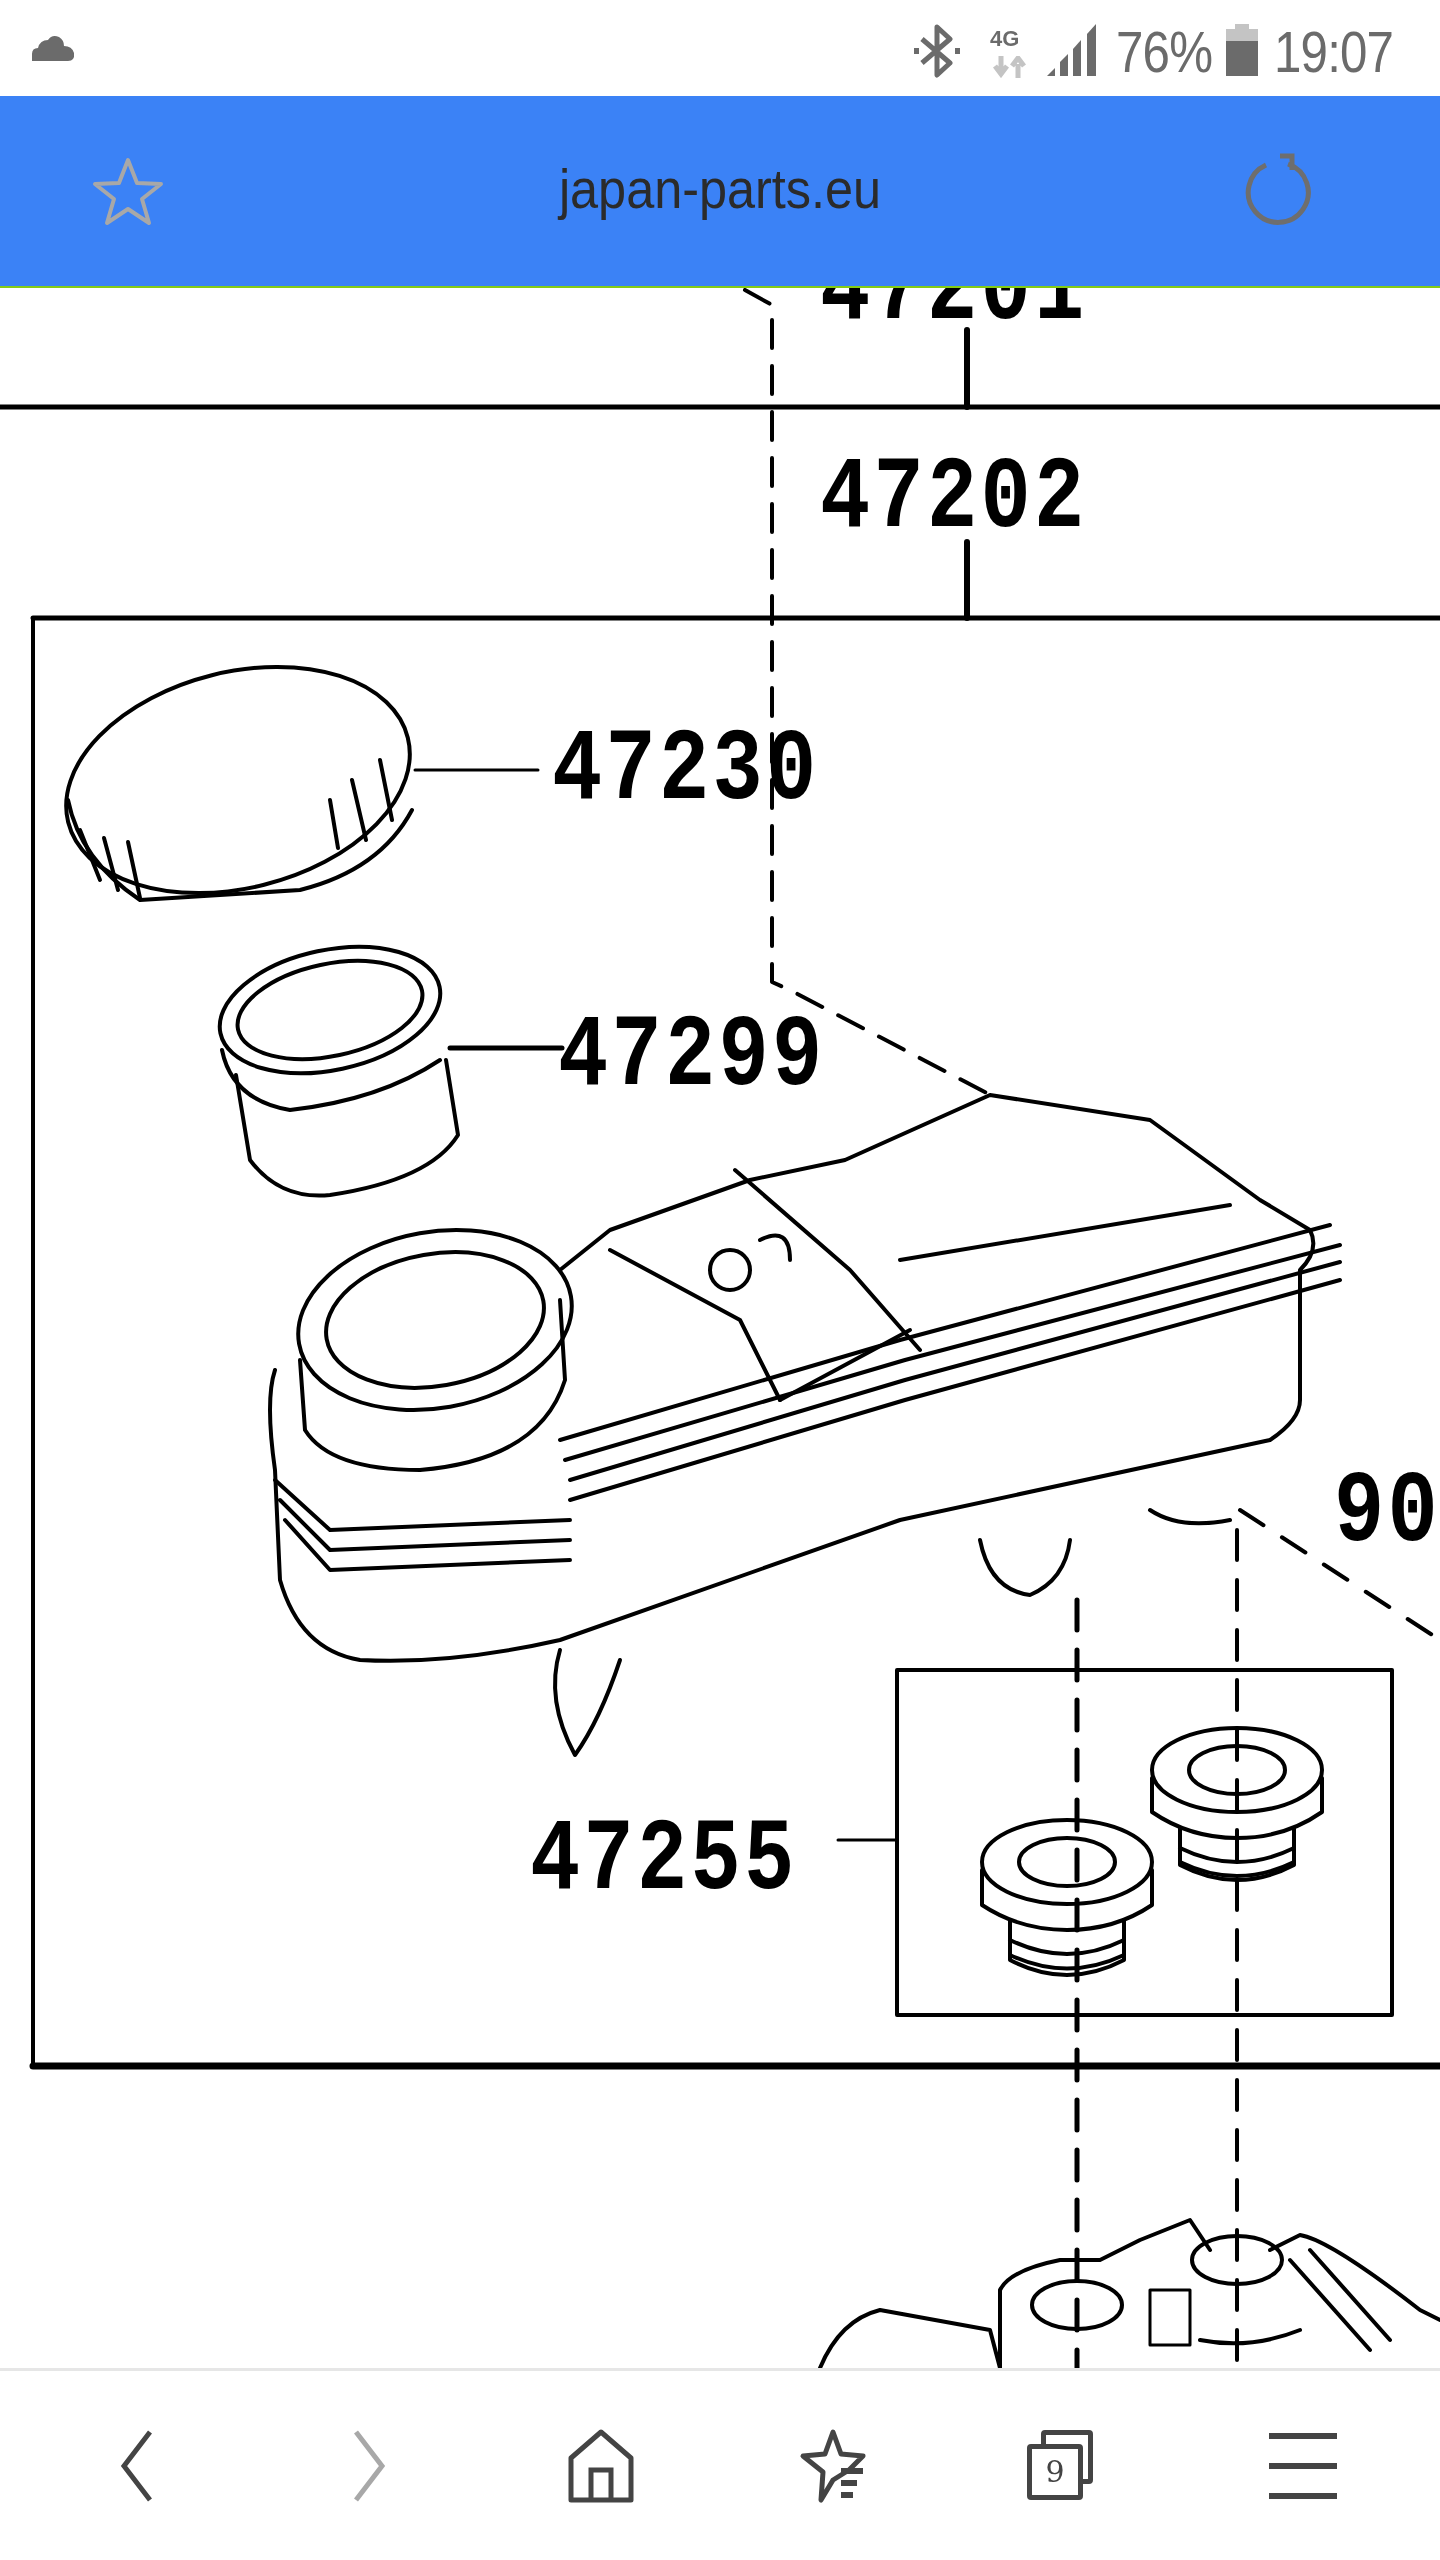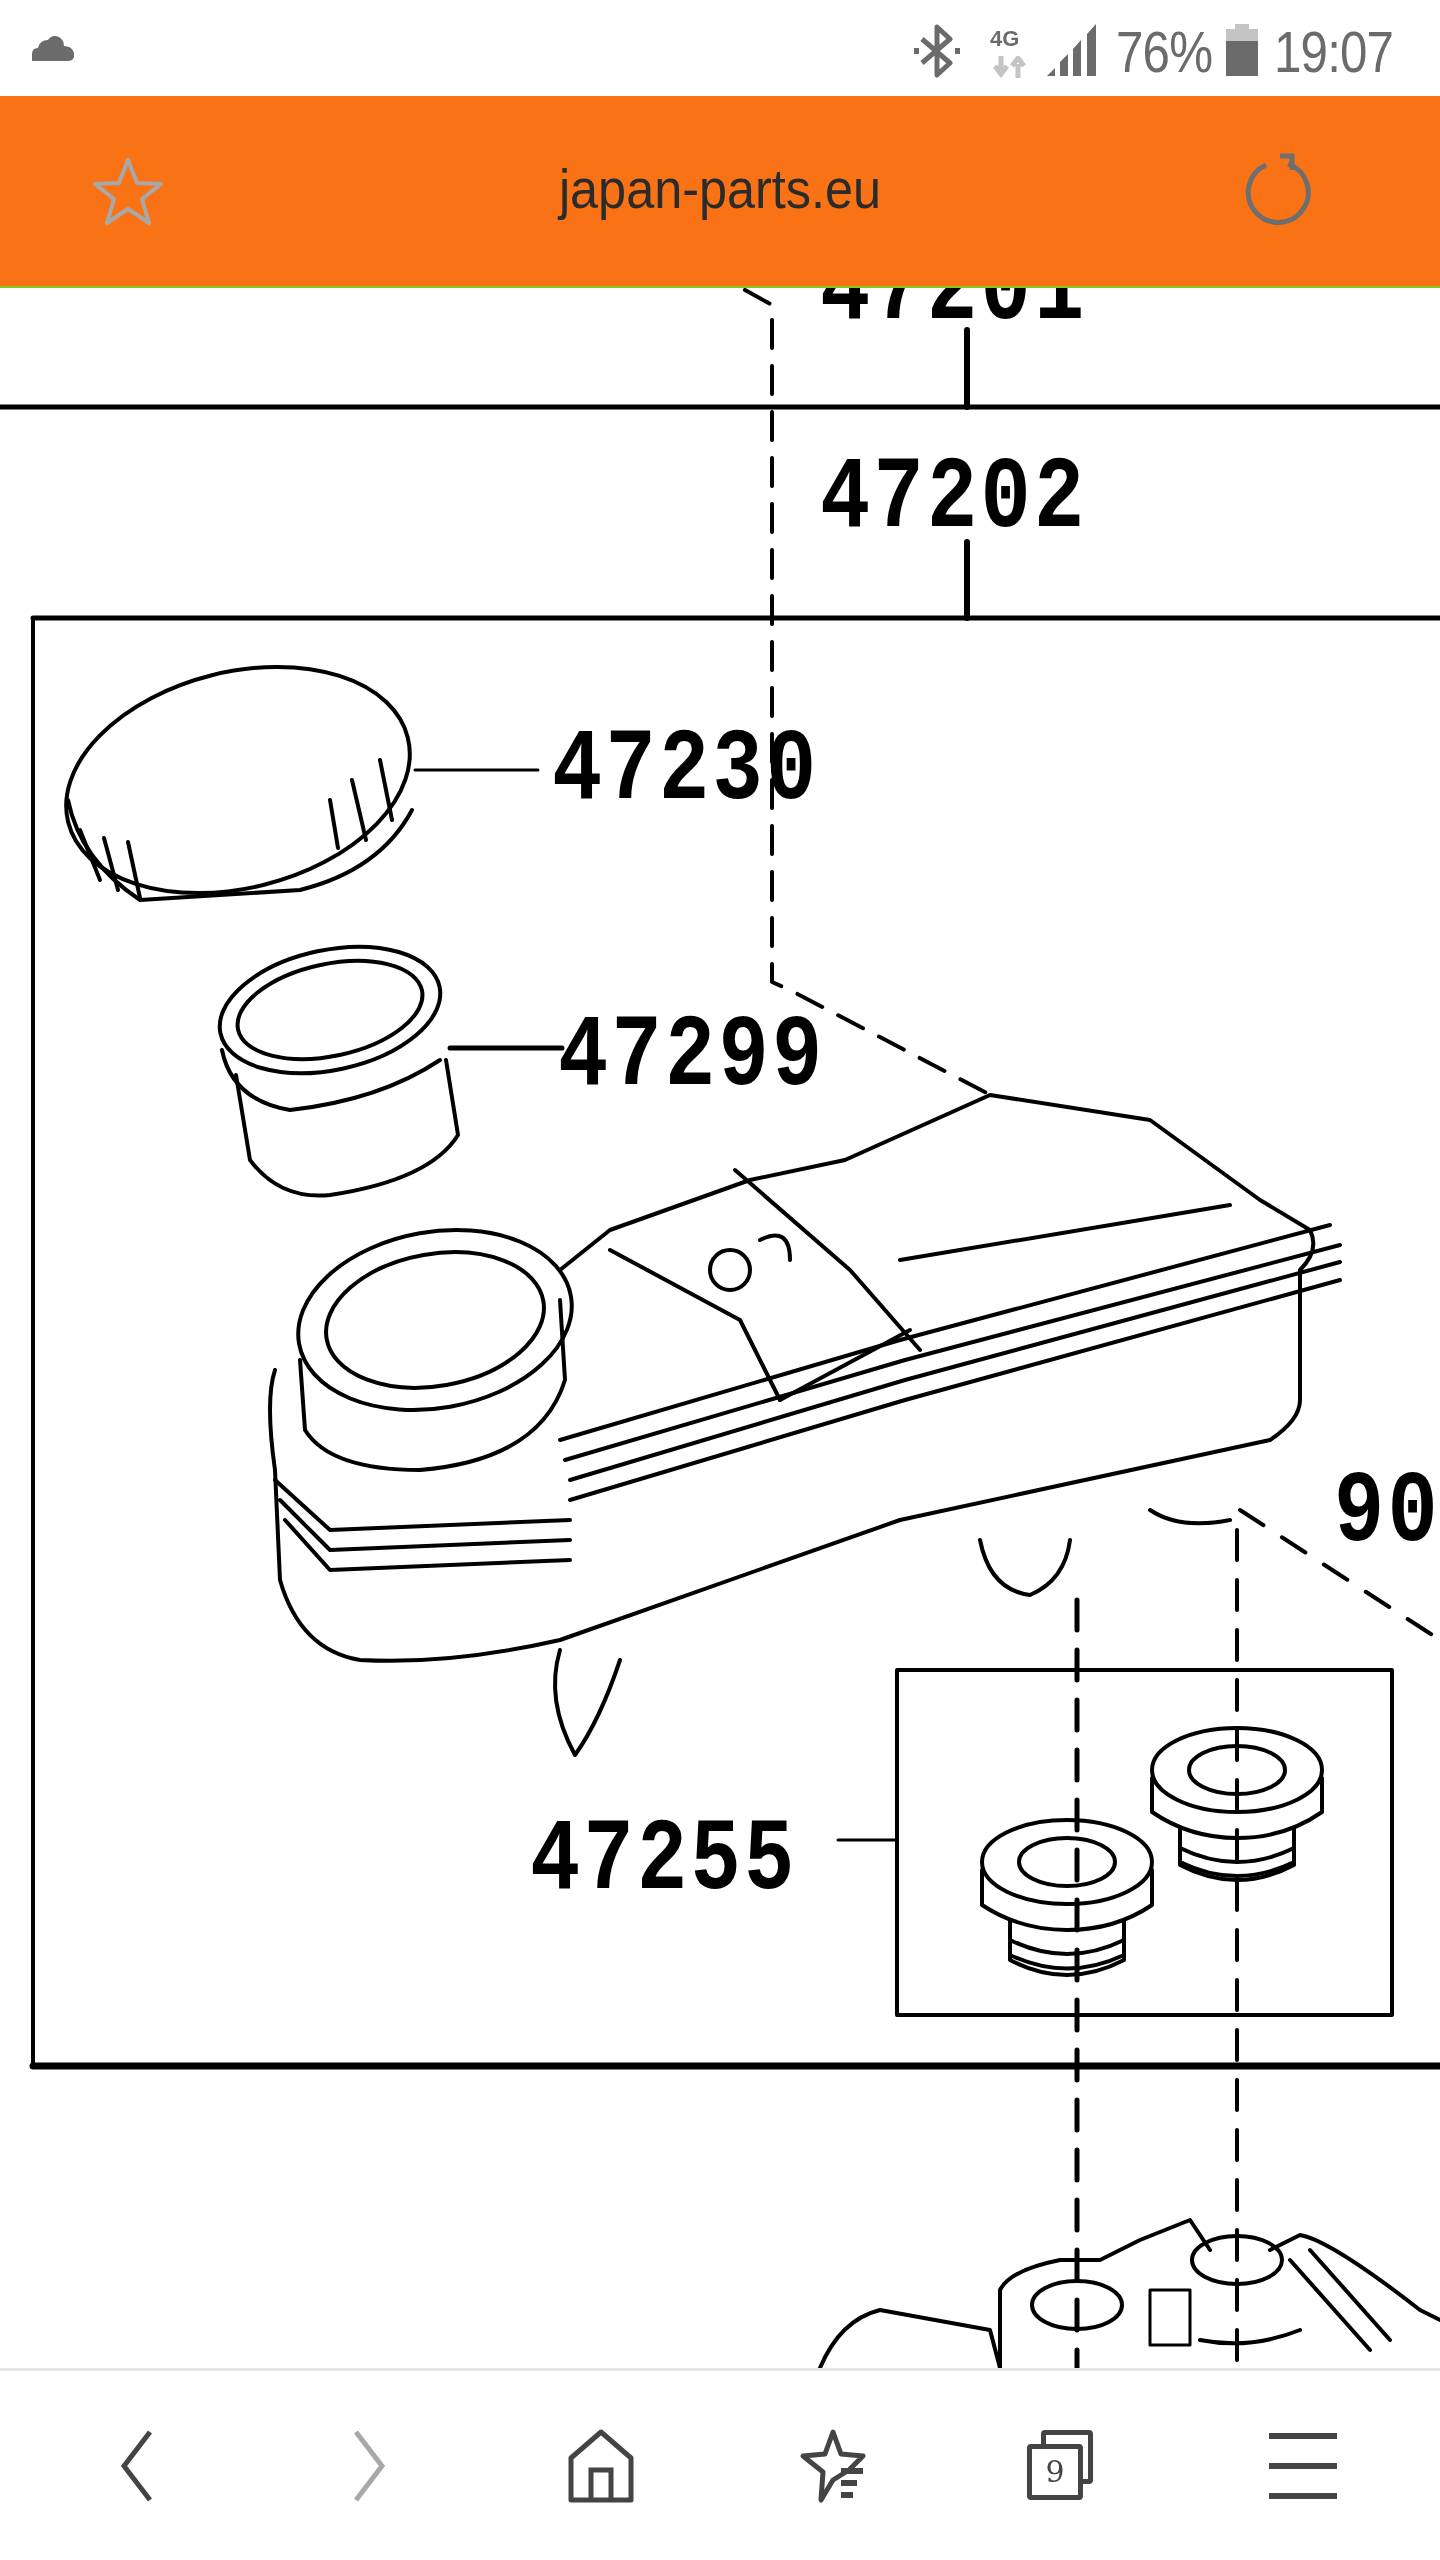--- a/index.html
+++ b/index.html
@@ -1,19 +1,19 @@
 <!DOCTYPE html>
 <html><head>
 <meta charset="utf-8">
 <style>
   html, body { margin: 0; padding: 0; background: #ffffff; }
   body { width: 1440px; height: 2560px; position: relative; overflow: hidden; font-family: "Liberation Sans", sans-serif; }
   .status-bar { position: absolute; left: 0; top: 0; width: 1440px; height: 96px; background: #ffffff; }
   .status-text { position: absolute; top: 18px; font-size: 58px; color: #6b6b6b; letter-spacing: -1px; font-family: "Liberation Sans", sans-serif; transform: scaleX(0.85); transform-origin: left top; }
-  .address-bar { position: absolute; left: 0; top: 96px; width: 1440px; height: 190px; background: #f97316; border-bottom: 4px solid #84cc16; }
+  .address-bar { position: absolute; left: 0; top: 96px; width: 1440px; height: 190px; background: #3b82f6; border-bottom: 4px solid #84cc16; }
   .url-text { position: absolute; left: 0; right: 0; top: 60px; text-align: center; font-size: 56px; color: #2b2b2b; font-family: "Liberation Sans", sans-serif; transform: scaleX(0.9); }
   .content { position: absolute; left: 0; top: 288px; width: 1440px; height: 2164px; overflow: hidden; background: #ffffff; }
   .diagram-label { position: absolute; font-family: "Liberation Mono", monospace; font-weight: bold; color: #000; font-size: 102px; line-height: 1; letter-spacing: 4px; transform: scaleX(0.82); transform-origin: left top; }
   .bottom-nav { position: absolute; left: 0; top: 2368px; width: 1440px; height: 192px; background: #ffffff; border-top: 3px solid #e6e6e6; box-sizing: border-box; }
   .nav-btn { position: absolute; top: 0; width: 200px; height: 189px; display: flex; align-items: center; justify-content: center; cursor: pointer; }
   .icon-btn { position: absolute; cursor: pointer; }
 </style>
 </head>
 <body>
 

